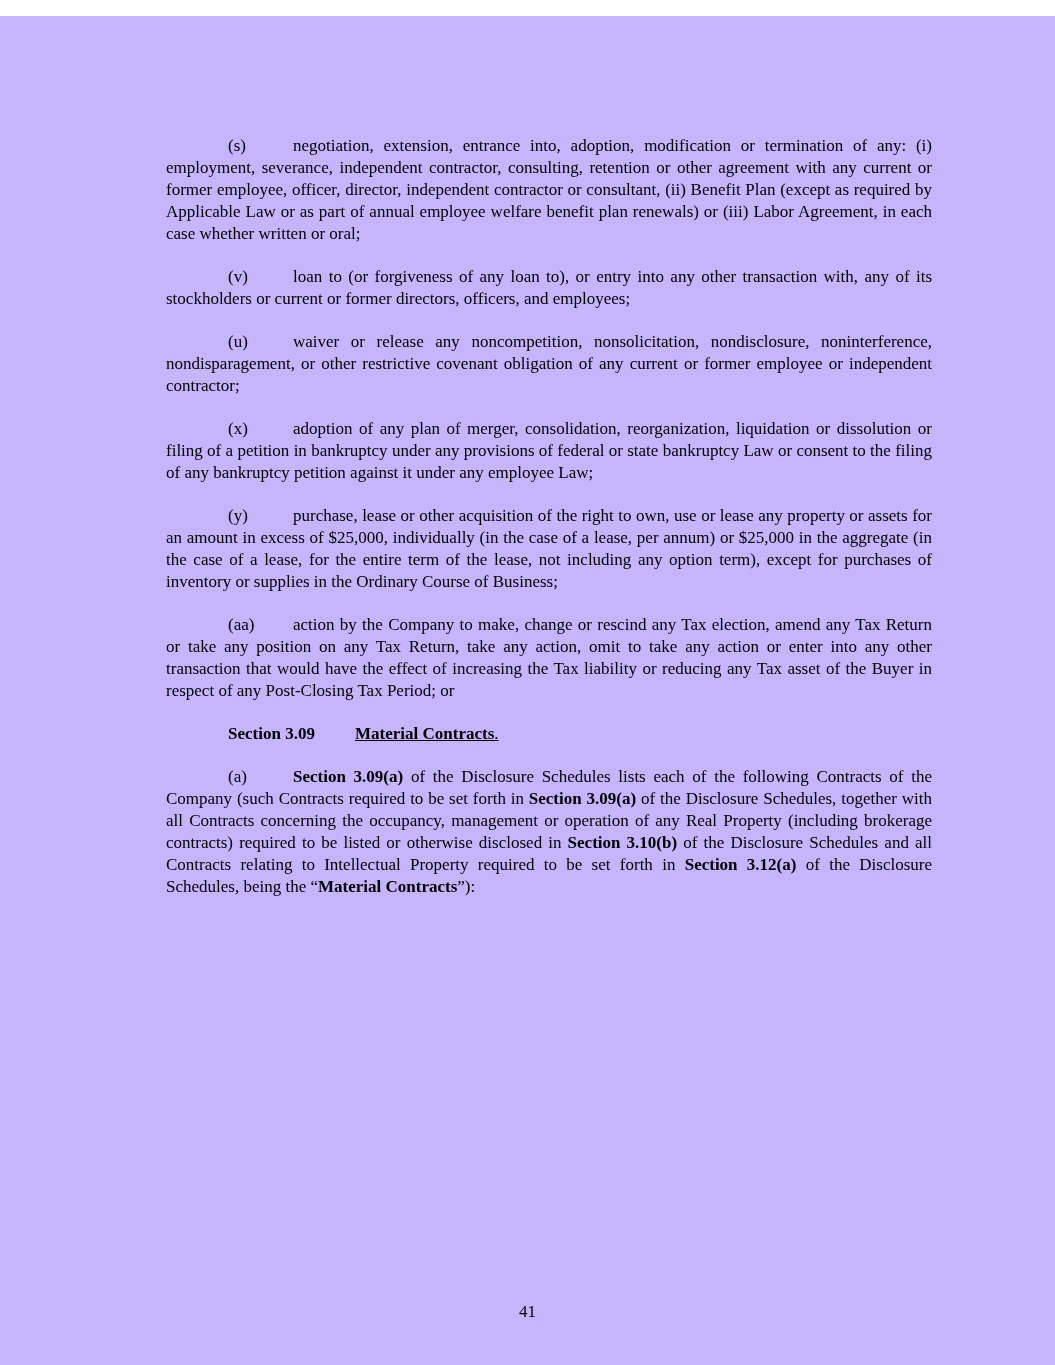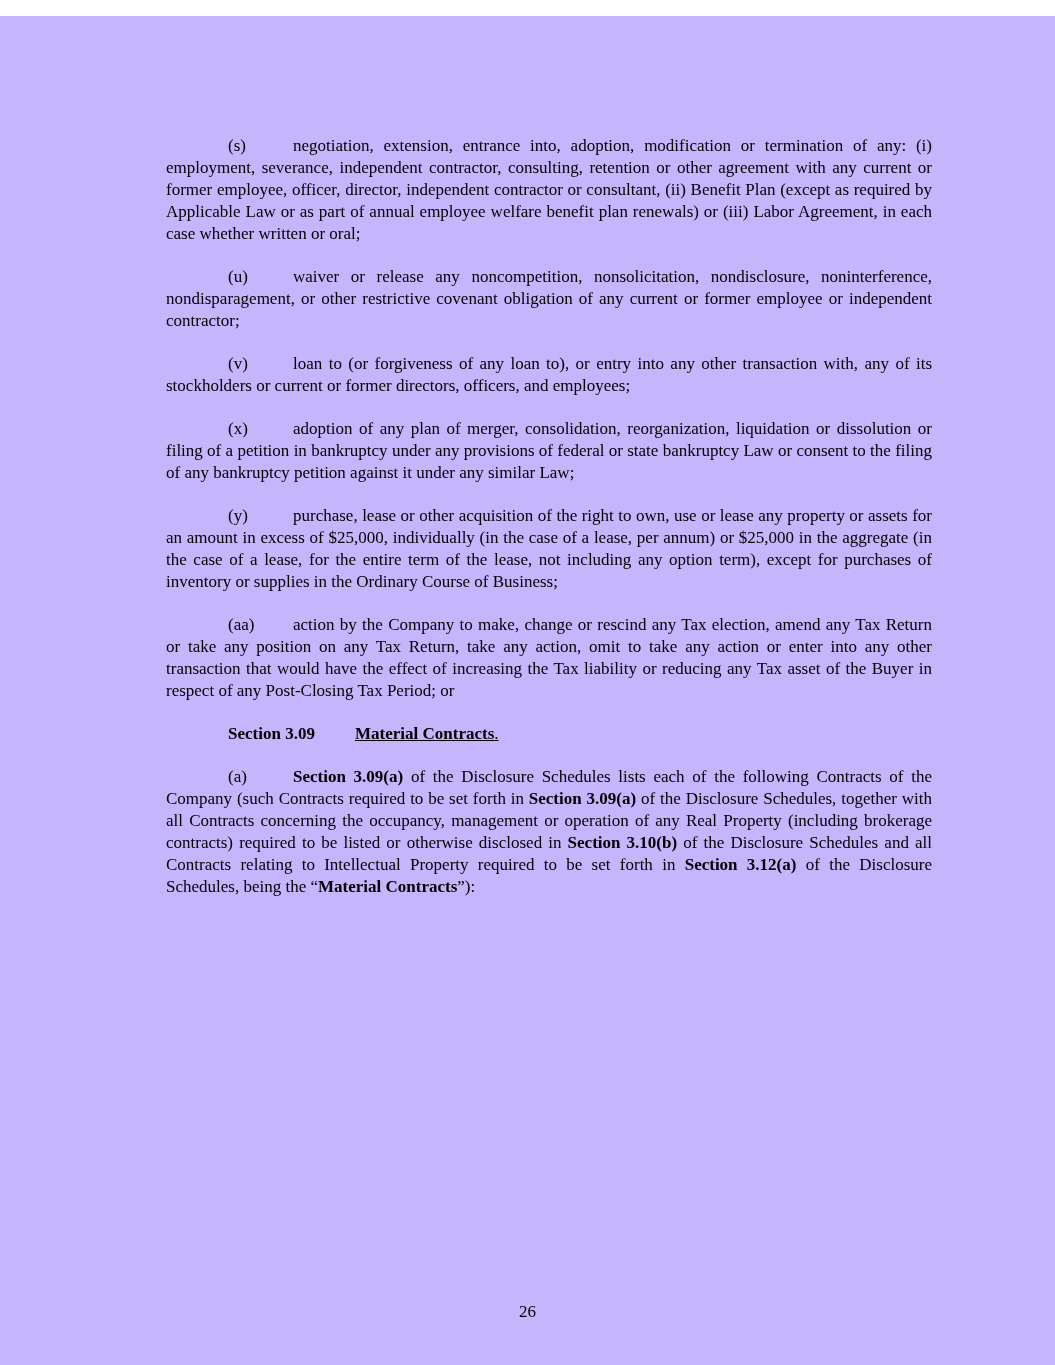--- a/index.html
+++ b/index.html
@@ -64,30 +64,30 @@
 
 <div class="page">
   <div class="content">
 
     <p class="para">
       <span class="plabel">(s)</span><span>negotiation, extension, entrance into, adoption, modification or termination of any: (i) employment, severance, independent contractor, consulting, retention or other agreement with any current or former employee, officer, director, independent contractor or consultant, (ii) Benefit Plan (except as required by Applicable Law or as part of annual employee welfare benefit plan renewals) or (iii) Labor Agreement, in each case whether written or oral;</span>
     </p>
 
 
     <p class="para">
-      <span class="plabel">(u)</span><span>waiver or release any noncompetition, nonsolicitation, nondisclosure, noninterference, nondisparagement, or other restrictive covenant obligation of any current or former employee or independent contractor;</span>
+      <span class="plabel">(v)</span><span>loan to (or forgiveness of any loan to), or entry into any other transaction with, any of its stockholders or current or former directors, officers, and employees;</span>
     </p>
 
     <p class="para">
-      <span class="plabel">(v)</span><span>loan to (or forgiveness of any loan to), or entry into any other transaction with, any of its stockholders or current or former directors, officers, and employees;</span>
+      <span class="plabel">(u)</span><span>waiver or release any noncompetition, nonsolicitation, nondisclosure, noninterference, nondisparagement, or other restrictive covenant obligation of any current or former employee or independent contractor;</span>
     </p>
 
 
     <p class="para">
-      <span class="plabel">(x)</span><span>adoption of any plan of merger, consolidation, reorganization, liquidation or dissolution or filing of a petition in bankruptcy under any provisions of federal or state bankruptcy Law or consent to the filing of any bankruptcy petition against it under any similar Law;</span>
+      <span class="plabel">(x)</span><span>adoption of any plan of merger, consolidation, reorganization, liquidation or dissolution or filing of a petition in bankruptcy under any provisions of federal or state bankruptcy Law or consent to the filing of any bankruptcy petition against it under any employee Law;</span>
     </p>
 
     <p class="para">
       <span class="plabel">(y)</span><span>purchase, lease or other acquisition of the right to own, use or lease any property or assets for an amount in excess of $25,000, individually (in the case of a lease, per annum) or $25,000 in the aggregate (in the case of a lease, for the entire term of the lease, not including any option term), except for purchases of inventory or supplies in the Ordinary Course of Business;</span>
     </p>
 
 
     <p class="para">
       <span class="plabel">(aa)</span><span>action by the Company to make, change or rescind any Tax election, amend any Tax Return or take any position on any Tax Return, take any action, omit to take any action or enter into any other transaction that would have the effect of increasing the Tax liability or reducing any Tax asset of the Buyer in respect of any Post-Closing Tax Period; or</span>
     </p>
@@ -96,14 +96,14 @@
     <p class="heading">
       <span class="hnum">Section 3.09</span><span class="htitle">Material Contracts</span><span class="hsuffix">.</span>
     </p>
 
     <p class="para">
       <span class="plabel">(a)</span><span><span class="b">Section 3.09(a)</span><span> of the Disclosure Schedules lists each of the following Contracts of the Company (such Contracts required to be set forth in </span><span class="b">Section 3.09(a)</span><span> of the Disclosure Schedules, together with all Contracts concerning the occupancy, management or operation of any Real Property (including brokerage contracts) required to be listed or otherwise disclosed in </span><span class="b">Section 3.10(b)</span><span> of the Disclosure Schedules and all Contracts relating to Intellectual Property required to be set forth in </span><span class="b">Section 3.12(a)</span><span> of the Disclosure Schedules, being the “</span><span class="b">Material Contracts</span><span>”):</span></span>
     </p>
 
   </div>
 
-  <div class="page-number">26</div>
+  <div class="page-number">41</div>
 </div>
 
 </body></html>

